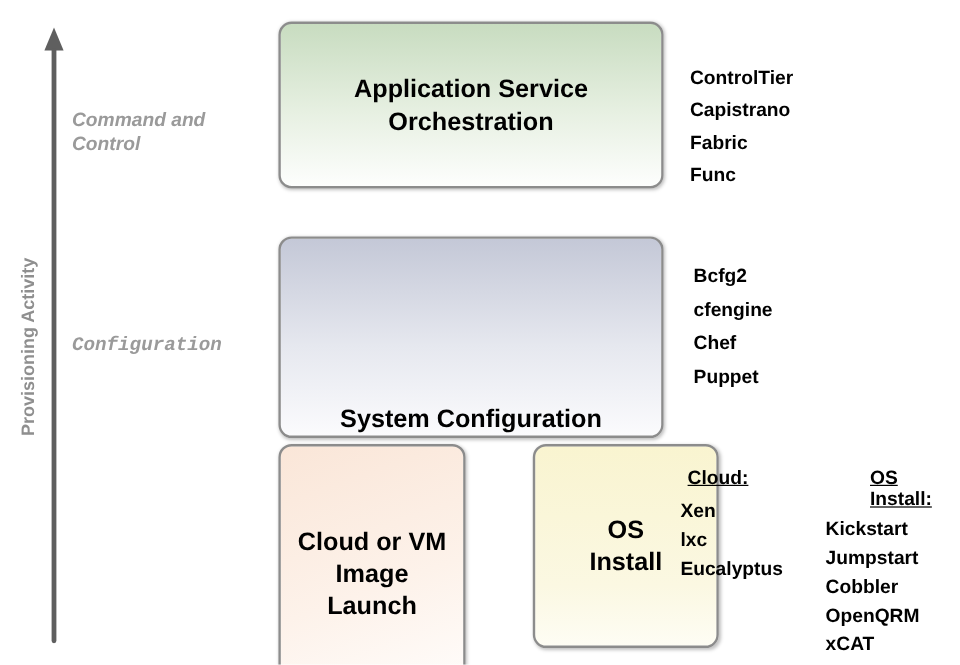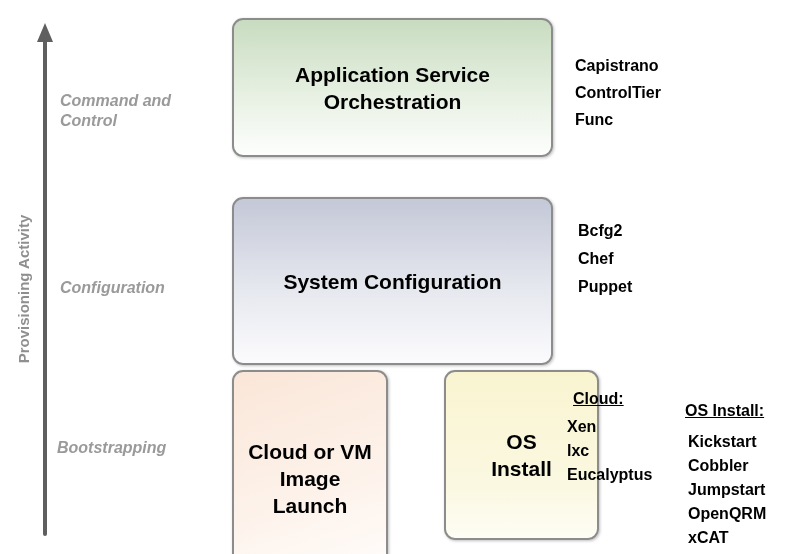--- a/index.html
+++ b/index.html
@@ -54,21 +54,21 @@
   .level-label {
     position: absolute;
     font-size: 16px;
     font-weight: bold;
     font-style: italic;
     color: #9a9a9a;
     white-space: pre-line;
     line-height: 20px;
   }
   .level-command-control { left: 60px; top: 91px; }
-  .level-configuration   { left: 60px; top: 278px; }
+  .level-configuration   { left: 60px; top: 278px; font-family: Liberation Mono, monospace; }
   .level-bootstrapping   { left: 57px; top: 438px; }
 
   
   .box {
     position: absolute;
     border: 2px solid #8c8c8c;
     border-radius: 11px;
     box-shadow: 1px 1px 3px rgba(0,0,0,0.25);
     display: flex;
     align-items: center;
@@ -83,20 +83,21 @@
     white-space: pre-line;
     line-height: 27px;
   }
   .box-orchestration {
     left: 232px; top: 18px; width: 321px; height: 139px;
     background: linear-gradient(to bottom, #c8dcc0 0%, #e7f0e2 55%, #fdfefd 100%);
   }
   .box-system-configuration {
     left: 232px; top: 197px; width: 321px; height: 168px;
     background: linear-gradient(to bottom, #c4c8d7 0%, #e6e8ef 55%, #fbfbfd 100%);
+    align-items: flex-end;
   }
   .box-cloud-vm {
     left: 232px; top: 370px; width: 156px; height: 217px;
     background: linear-gradient(160deg, #fae6d8 0%, #fdf2ea 55%, #fffefd 100%);
   }
   .box-os-install {
     left: 398px; top: 370px; width: 155px; height: 170px;
     background: linear-gradient(to bottom, #f9f4d0 0%, #fbf8e2 70%, #fefdf4 100%);
     margin-left: 46px;
   }
@@ -117,74 +118,75 @@
   .list-cloud         { left: 567px; top: 415px; line-height: 24px; }
   .list-os-install    { left: 688px; top: 415px; line-height: 24px; margin-top: 15px; }
   .list-header {
     position: absolute;
     font-size: 16px;
     font-weight: bold;
     color: #000000;
     text-decoration: underline;
   }
   .header-cloud      { left: 573px; top: 390px; }
-  .header-os-install { left: 685px; top: 390px; margin-top: 12px; }
+  .header-os-install { left: 725px; top: 390px; }
 </style>
 </head>
 <body>
 
 <div class="canvas">
 
   <div class="arrow-head"></div>
   <div class="arrow-line"></div>
   <div class="axis-label">Provisioning Activity</div>
 
   <div class="level-label level-command-control">Command and
 Control</div>
   <div class="level-label level-configuration">Configuration</div>
-  <div class="level-label level-bootstrapping">Bootstrapping</div>
 
   <div class="box box-orchestration">
     <div class="box-title">Application Service
 Orchestration</div>
   </div>
   <div class="box box-system-configuration">
     <div class="box-title">System Configuration</div>
   </div>
   <div class="box box-cloud-vm">
     <div class="box-title">Cloud or VM
 Image
 Launch</div>
   </div>
   <div class="box box-os-install">
     <div class="box-title">OS
 Install</div>
   </div>
 
   <ul class="tool-list list-orchestration">
+    <li>ControlTier</li>
     <li>Capistrano</li>
-    <li>ControlTier</li>
+    <li>Fabric</li>
     <li>Func</li>
   </ul>
 
   <ul class="tool-list list-configuration">
     <li>Bcfg2</li>
+    <li>cfengine</li>
     <li>Chef</li>
     <li>Puppet</li>
   </ul>
 
   <div class="list-header header-cloud">Cloud:</div>
   <ul class="tool-list list-cloud">
     <li>Xen</li>
     <li>lxc</li>
     <li>Eucalyptus</li>
   </ul>
 
   <div class="list-header header-os-install">OS Install:</div>
   <ul class="tool-list list-os-install">
     <li>Kickstart</li>
+    <li>Jumpstart</li>
     <li>Cobbler</li>
-    <li>Jumpstart</li>
     <li>OpenQRM</li>
     <li>xCAT</li>
   </ul>
 
 </div>
 
 </body></html>

